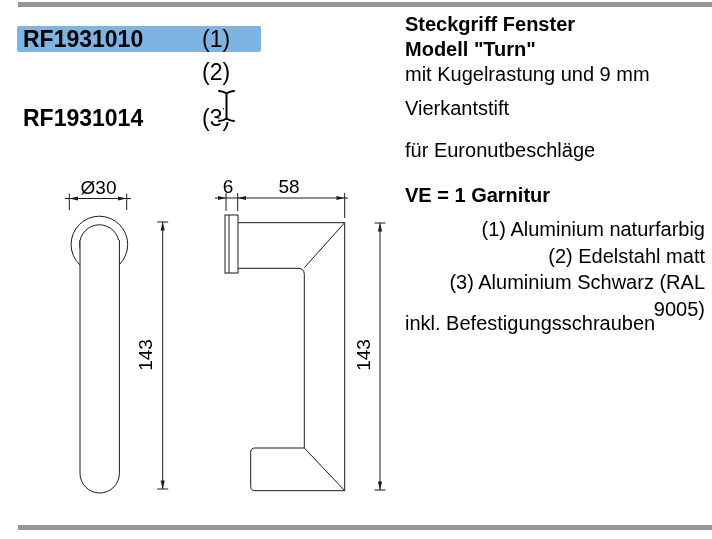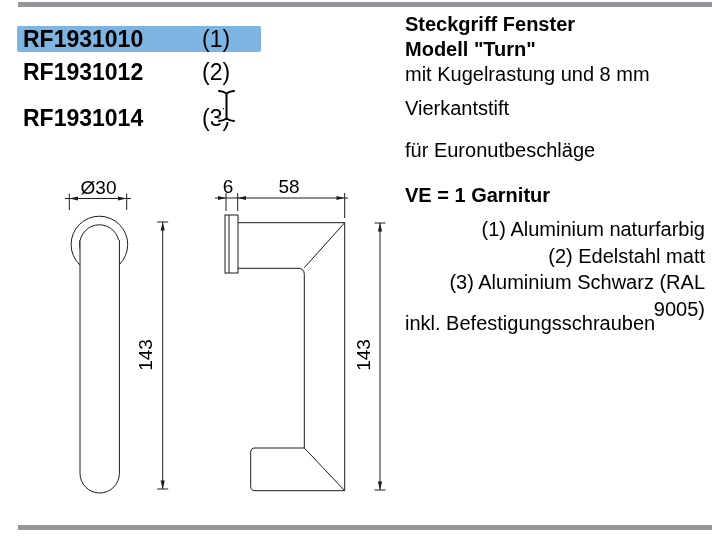--- a/index.html
+++ b/index.html
@@ -63,21 +63,20 @@
 <div class="page">
 
   <div class="rule rule-top"></div>
   <div class="rule rule-bottom"></div>
 
   <div class="article-row row-1">
     <span class="art-no">RF1931010</span>
     <span class="art-var">(1)</span>
   </div>
   <div class="article-row row-2">
-    <span class="art-no">RF1931012</span>
     <span class="art-var">(2)</span>
   </div>
   <div class="article-row row-3">
     <span class="art-no">RF1931014</span>
     <span class="art-var">(3)</span>
   </div>
 
   <svg class="cursor" width="22" height="36" viewBox="0 0 22 36">
     <g fill="none" stroke="#ffffff" stroke-width="5" stroke-linecap="round">
       <path d="M 3,3 Q 7,3 10.5,5.5 Q 14,3 18,3"></path>
@@ -86,21 +85,21 @@
     </g>
     <g fill="none" stroke="#000000" stroke-width="2" stroke-linecap="round">
       <path d="M 3,3 Q 7,3 10.5,5.5 Q 14,3 18,3"></path>
       <path d="M 10.5,5.5 V 30.5"></path>
       <path d="M 3,33 Q 7,33 10.5,30.5 Q 14,33 18,33"></path>
     </g>
   </svg>
 
   <div class="desc-line bold d-title1">Steckgriff Fenster</div>
   <div class="desc-line bold d-title2">Modell "Turn"</div>
-  <div class="desc-line d-sub1">mit Kugelrastung und 8 mm</div>
+  <div class="desc-line d-sub1">mit Kugelrastung und 9 mm</div>
   <div class="desc-line d-sub2">Vierkantstift</div>
   <div class="desc-line d-comp">für Euronutbeschläge</div>
   <div class="desc-line bold d-ve">VE = 1 Garnitur</div>
   <div class="desc-line d-vars" style="white-space: pre-line;">(1) Aluminium naturfarbig
 (2) Edelstahl matt
 (3) Aluminium Schwarz (RAL 9005)</div>
   <div class="desc-line d-note">inkl. Befestigungsschrauben</div>
 
   <svg class="drawing" width="370" height="345" viewBox="0 0 370 345">
 

